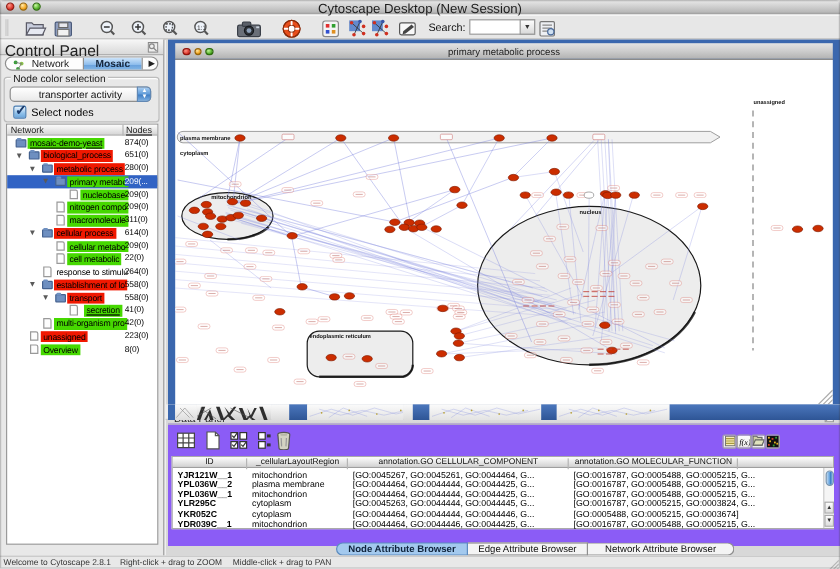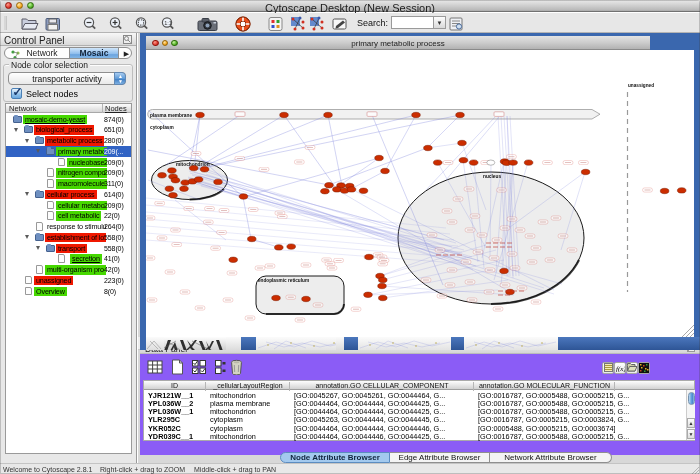--- a/index.html
+++ b/index.html
@@ -17,21 +17,21 @@
 #wtitle { left:0; width:700px; text-align:center; top:2px; font-size:11px; color:#1c1c1c; }
 
 #toolbar { left:0; top:13px; width:700px; height:20px; background:#e7e7e7; border-bottom:1px solid #b4b4b4;}
 #toolbar svg { position:absolute; top:1px; left:0; }
 #searchlbl { left:357px; top:5px; font-size:9px; color:#111; }
 #searchbox { left:391px; top:3px; width:55px; height:13px; background:#fff; border:1px solid #9a9a9a; }
 #searcharrow { left:433px; top:3px; width:13px; height:13px; background:linear-gradient(#fdfdfd,#d9d9d9); border:1px solid #9a9a9a; font-size:6px; color:#333; text-align:center; line-height:12px;}
 
 #cpanel { left:0; top:33px; width:137px; height:430px; background:#e8e8e8; border-right:1px solid #9a9a9a; }
 #cphead { left:0; top:0; width:136px; height:13px; background:linear-gradient(#f7f7f7,#d9d9d9); border-bottom:1px solid #b0b0b0; }
-#cphead span { position:absolute; left:4px; top:2px; font-size:10px; color:#222; }
+#cphead span { position:absolute; left:4px; top:2px; font-size:13px; color:#222; }
 #cptabs { left:4px; top:13.5px; width:128px; height:12px; background:#fdfdfd; border:1px solid #8f8f8f; border-radius:6px; overflow:hidden; }
 #tabnet { position:absolute; left:0; top:0; width:64px; height:12px; font-size:8.5px; color:#222; text-align:center; line-height:11px; }
 #tabmosaic { position:absolute; left:64px; top:0; width:50px; height:12px; background:linear-gradient(#cfe5fa,#8cbcec 50%,#6ba3de 55%,#8fc0ea); border-left:1px solid #8f8f8f; border-right:1px solid #8f8f8f; font-size:8.5px; font-weight:bold; color:#15263c; text-align:center; line-height:11px; }
 #tabarrow { position:absolute; left:115px; top:0; width:13px; height:12px; font-size:7px; color:#222; text-align:center; line-height:12px; }
 #groupbox { left:3px; top:31px; width:130px; height:38px; border:1px solid #bdbdbd; border-radius:3px; box-shadow:0 1px 0 #fdfdfd inset; }
 #grouplbl { left:9px; top:26.5px; font-size:8.5px; color:#1a1a1a; background:#e8e8e8; padding:0 2px; z-index:3; }
 #combo { left:8px; top:39px; width:118px; height:13px; background:linear-gradient(#ffffff,#e9e9e9); border:1px solid #8f8f8f; border-radius:4px; font-size:8.5px; color:#111; text-align:center; line-height:12px; }
 #combobtn { left:114px; top:39px; width:12px; height:13px; background:linear-gradient(#a8cdf2,#5f9bd8 50%,#3f7ec4 55%,#7db0e2); border:1px solid #6188b4; border-radius:0 4px 4px 0; }
 #combobtn i { position:absolute; left:3px; font-size:5px; color:#fff; font-style:normal; line-height:5px;}
 #checkbox { left:11px; top:55px; width:11px; height:11px; background:linear-gradient(#e8f3fc,#8fc0ea 60%,#6aa7dd); border:1px solid #4a7fb5; border-radius:2px; }
@@ -49,21 +49,21 @@
 .fold { position:absolute; top:1.5px; width:9px; height:7px; background:#6e8fc0; border:0.5px solid #44618f; border-radius:1px; }
 .fold:before { content:""; position:absolute; left:0px; top:-2px; width:4px; height:2px; background:#6e8fc0; border-radius:1px 1px 0 0; }
 .leaf { position:absolute; top:0.5px; width:6.5px; height:8.5px; background:#fdfdfd; border:0.6px solid #999; border-radius:0 2px 0 0; }
 .green { background:#46d800; }
 .red { background:#f01800; }
 .selrow { background:#3163c4; }
 .selrow .val { color:#fff; }
 
 #desktop { left:138px; top:33px; width:562px; height:430px; background:#d8d8d8; }
 #innerwin { position:absolute; left:2px; top:0px; width:560px; height:304px; background:#3a67ae; }
-#iwtitle { position:absolute; left:6px; top:3px; width:504px; height:14px; background:linear-gradient(#e3e3e3,#cdcdcd 50%,#b2b2b2); border-bottom:1px solid #8a8a8a; }
+#iwtitle { position:absolute; left:6px; top:3px; width:548px; height:14px; background:linear-gradient(#e3e3e3,#cdcdcd 50%,#b2b2b2); border-bottom:1px solid #8a8a8a; }
 #iwtitle .t1,#iwtitle .t2,#iwtitle .t3 { top:3.5px; width:6.5px; height:6.5px; }
 #iwtitle .t1 { left:6px; background:radial-gradient(circle at 35% 30%, #ff9a8a, #e03c31 60%, #8e1a10); border:0.5px solid #92150c;}
 #iwtitle .t2 { left:15.5px; background:radial-gradient(circle at 35% 30%, #ffe9a8, #f6a821 60%, #9a6a00); border:0.5px solid #99660a;}
 #iwtitle .t3 { left:25px; background:radial-gradient(circle at 35% 30%, #c8f7a0, #57b52c 60%, #2c6d0a); border:0.5px solid #2f6e0e;}
 #iwtitle span { position:absolute; width:100%; text-align:center; top:2.5px; font-size:8px; color:#222; }
 #canvas { position:absolute; left:6px; top:17px; width:548px; height:287px; background:#fff; }
 
 #strip { position:absolute; left:0px; top:304px; width:562px; height:13px; z-index:2; }
 
 #dpanel { left:140px; top:342px; width:660px; height:113px; background:#8b5cf6; }

